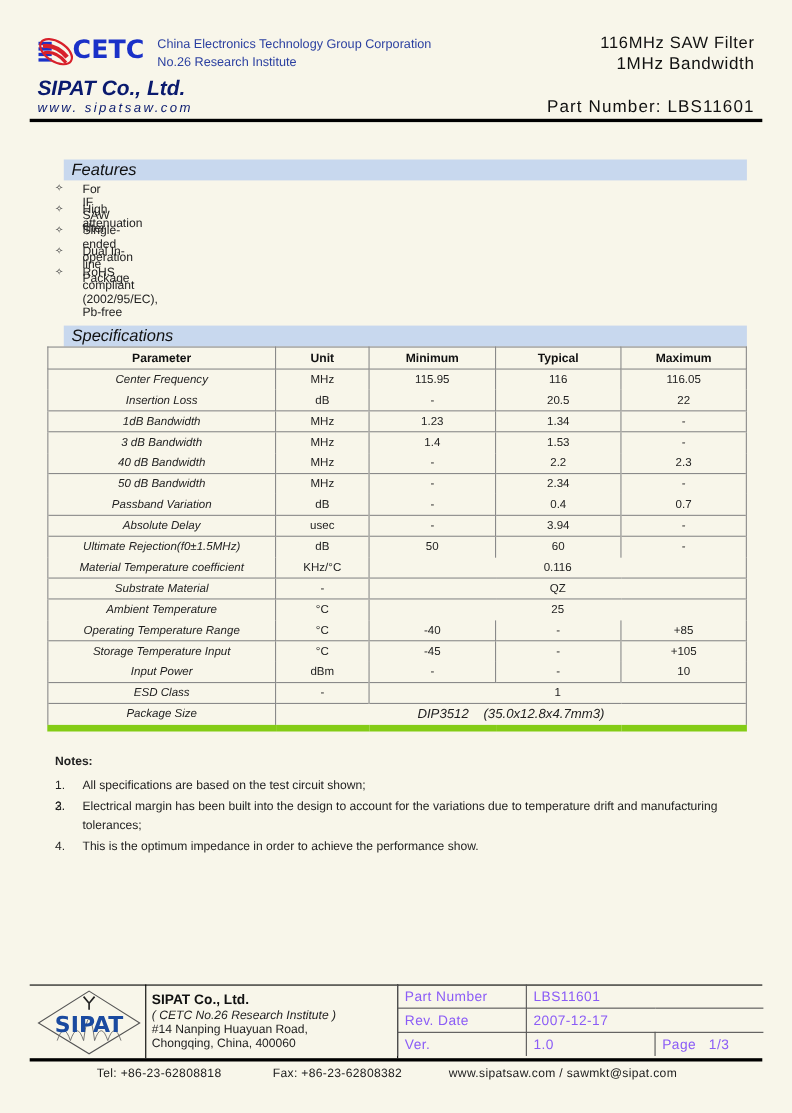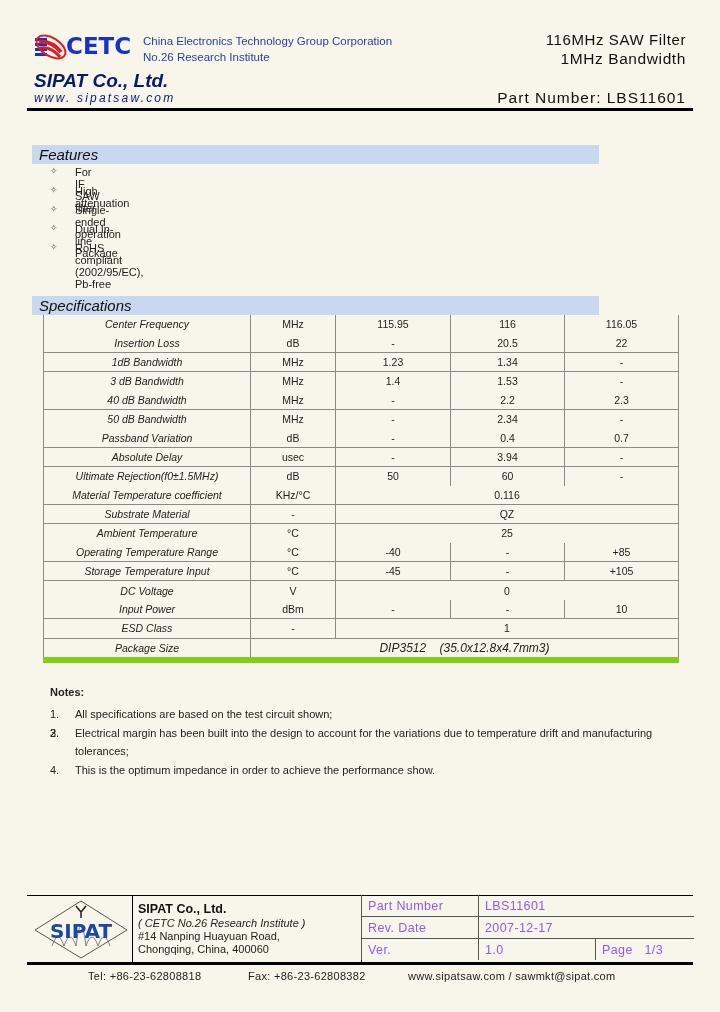--- a/index.html
+++ b/index.html
@@ -15,21 +15,21 @@
   .org-line1 { left: 143px; top: 35px; font-size: 11.5px; color: #2a3fa0; }
   .org-line2 { left: 143px; top: 51px; font-size: 11.5px; color: #2a3fa0; }
   .company { left: 34px; top: 70px; font-size: 19px; font-weight: bold; font-style: italic; color: #0a1a6e; }
   .website { left: 34px; top: 91px; font-size: 12px; font-style: italic; color: #0a1a6e; letter-spacing: 2.2px; }
   .title1 { right: 34px; top: 31px; font-size: 15px; color: #111; letter-spacing: 0.6px; }
   .title2 { right: 34px; top: 50px; font-size: 15.5px; color: #111; letter-spacing: 0.6px; }
   .partnum { right: 34px; top: 89px; font-size: 15.5px; color: #111; letter-spacing: 1px; }
   .header-rule { left: 27px; top: 108px; width: 666px; height: 3px; background: #000; }
 
   
-  .section-bar { left: 32px; width: 567px; height: 19px; background: #c8d8ee; }
+  .section-bar { left: 58px; width: 621px; height: 19px; background: #c8d8ee; }
   .section-bar span { position: absolute; left: 7px; top: 1px; font-size: 15px; font-style: italic; color: #111; }
 
   
   .feat-list { left: 50px; top: 165px; }
   .feat-item { position: relative; height: 19px; font-size: 11px; color: #222; }
   .feat-bullet { position: absolute; left: 0; top: 1px; font-size: 9px; color: #444; }
   .feat-text { position: absolute; left: 25px; top: 1px; }
 
   
   .spec-table { left: 43px; top: 315px; width: 635px; border-collapse: collapse; table-layout: fixed; font-size: 10.5px; }
@@ -121,20 +121,27 @@
 </div>
 <table class="abs spec-table">
   <colgroup>
     <col style="width:207px">
       <col style="width:85px">
       <col style="width:115px">
       <col style="width:114px">
       <col style="width:114px">
   </colgroup>
   <tbody>
+      <tr>
+    <th>Parameter</th>
+    <th>Unit</th>
+    <th>Minimum</th>
+    <th>Typical</th>
+    <th>Maximum</th>
+  </tr>
   <tr>
     <td class="param">Center Frequency</td>
     <td>MHz</td>
     <td>115.95</td>
     <td>116</td>
     <td>116.05</td>
   </tr>
   <tr>
     <td class="param">Insertion Loss</td>
     <td>dB</td>
@@ -212,25 +219,20 @@
     <td>-40</td>
     <td>-</td>
     <td>+85</td>
   </tr>
   <tr class="bt">
     <td class="param">Storage Temperature Input</td>
     <td>°C</td>
     <td>-45</td>
     <td>-</td>
     <td>+105</td>
-  </tr>
-  <tr class="bt">
-    <td class="param">DC Voltage</td>
-    <td>V</td>
-    <td colspan="3">0</td>
   </tr>
   <tr>
     <td class="param">Input Power</td>
     <td>dBm</td>
     <td>-</td>
     <td>-</td>
     <td>10</td>
   </tr>
   <tr class="bt">
     <td class="param">ESD Class</td>

